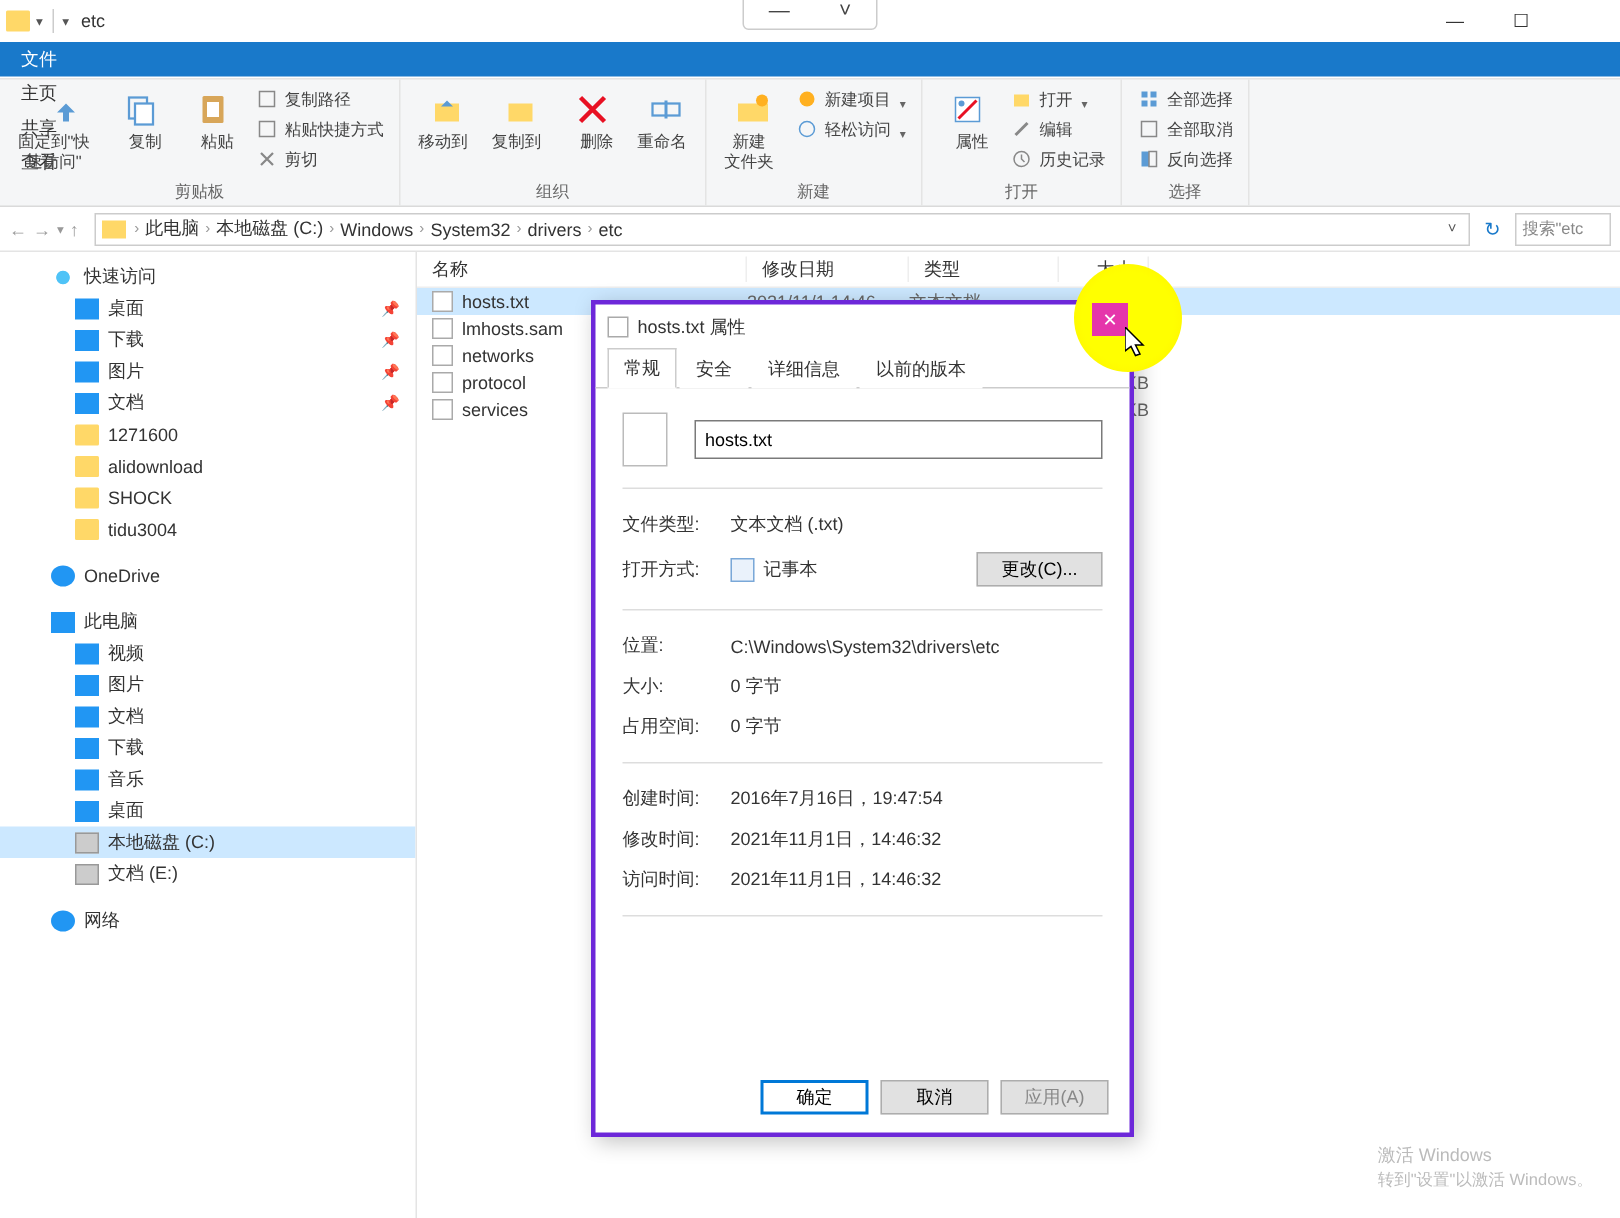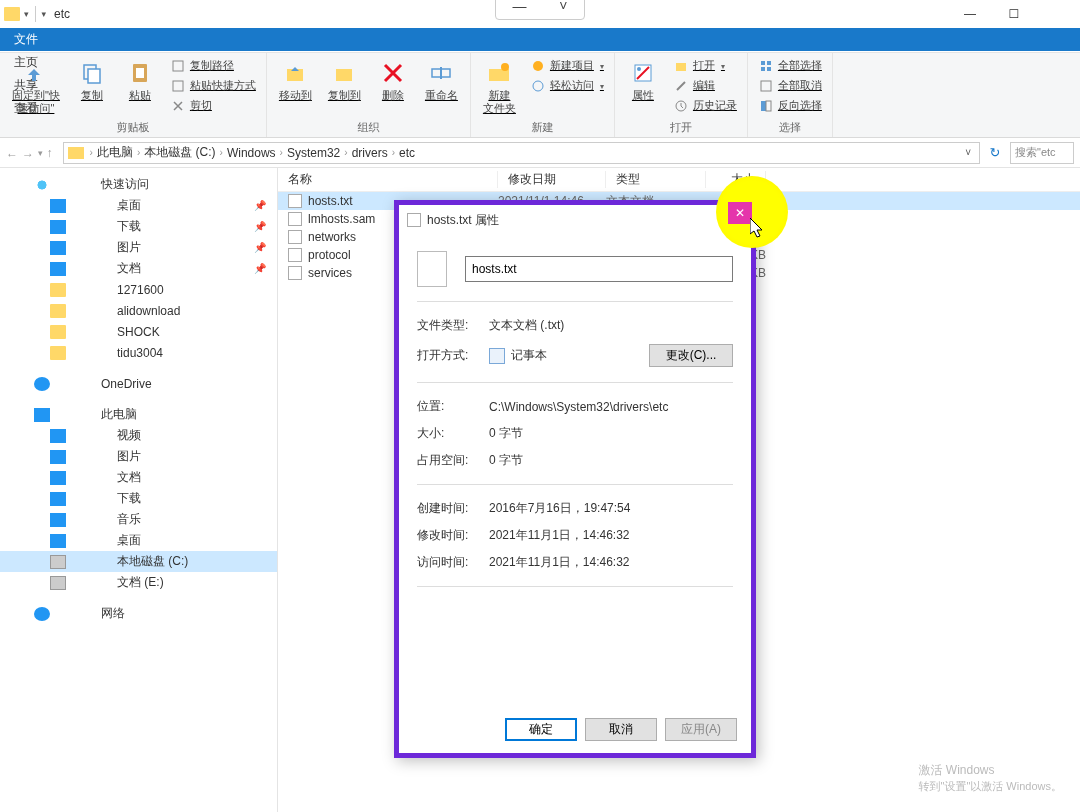--- a/index.html
+++ b/index.html
@@ -19,21 +19,21 @@
 
 .ribbon-tabs { height: 24px; display: flex; align-items: stretch; flex-direction: column; }
 .ribbon-tabs .tab { padding: 3px 14px; color: #333; display: flex; align-items: center; }
 .ribbon-tabs .tab.file { background: #1979ca; color: #fff; }
 
 
 .ribbon { height: 86px; background: #f5f6f7; border-top: 1px solid #e4e4e4; border-bottom: 1px solid #dadada; display: flex; }
 .ribbon-group { border-right: 1px solid #e4e4e4; padding: 4px 8px 2px 8px; display: flex; flex-direction: column; align-items: center; justify-content: space-between; }
 .ribbon-group .group-label { color: #666; font-size: 11px; text-align: center; padding-top: 2px; }
 .ribbon-group .group-content { display: flex; align-items: flex-start; gap: 8px; flex: 1; }
-.rbtn { display: flex; flex-direction: column; align-items: center; gap: 2px; padding: 2px 4px; min-width: 40px; text-decoration: underline; }
+.rbtn { display: flex; flex-direction: column; align-items: flex-end; gap: 2px; padding: 2px 4px; min-width: 40px; }
 .rbtn .ic { width: 28px; height: 28px; display: flex; align-items: center; justify-content: center; }
 .rbtn .lbl { font-size: 11px; color: #444; text-align: center; line-height: 1.2; }
 .rbtn.small { flex-direction: row; min-width: auto; gap: 4px; padding: 1px 2px; }
 .rbtn.small .ic { width: 16px; height: 16px; }
 .rbtn.small .lbl { font-size: 11px; }
 .stack { display: flex; flex-direction: column; gap: 2px; align-items: flex-start; }
 
 
 .navbar { height: 30px; display: flex; align-items: center; padding: 0 6px; gap: 4px; border-bottom: 1px solid #e4e4e4; }
 .navbar .nav-arrows { display: flex; gap: 4px; align-items: center; }
@@ -43,21 +43,21 @@
 .breadcrumb .crumb { color: #333; padding: 0 4px; }
 .breadcrumb .sep { color: #999; font-size: 10px; }
 .breadcrumb .end { flex: 1; }
 .breadcrumb .bc-dd { color: #555; font-size: 10px; margin-right: 4px; }
 .navbar .refresh { width: 22px; text-align: center; color: #1979ca; font-size: 13px; }
 .searchbox { width: 64px; height: 22px; border: 1px solid #ccc; padding: 0 4px; display: flex; align-items: center; color: #888; font-size: 11px; overflow: hidden; white-space: nowrap; }
 
 
 .main { display: flex; height: calc(812px - 28px - 24px - 86px - 30px); }
 .sidebar { width: 278px; border-right: 1px solid #e4e4e4; padding: 6px 0; overflow: hidden; }
-.sidebar-item { display: flex; align-items: center; padding: 2px 8px 2px 34px; height: 21px; color: #333; position: relative; gap: 45px; }
+.sidebar-item { display: flex; align-items: center; padding: 2px 8px 2px 34px; height: 21px; color: #333; position: relative; }
 .sidebar-item.depth-0 { padding-left: 34px; }
 .sidebar-item.depth-1 { padding-left: 50px; }
 .sidebar-item.selected { background: #cce8ff; }
 .sidebar-item .si-icon { width: 16px; height: 14px; margin-right: 6px; }
 .sidebar-item .pin { position: absolute; right: 10px; color: #888; font-size: 10px; }
 .sidebar-section-gap { height: 10px; }
 .ic-star { background: radial-gradient(circle, #4fc3f7 40%, transparent 45%); }
 .ic-folder { background: #ffd868; border-radius: 1px; }
 .ic-desktop { background: #2196f3; }
 .ic-downloads { background: #2196f3; }
@@ -80,21 +80,21 @@
 .col-size { width: 60px; text-align: right; }
 .fl-row { display: flex; height: 18px; align-items: center; color: #333; padding-left: 10px; }
 .fl-row.selected { background: #cce8ff; }
 .fl-row .ficon { width: 14px; height: 14px; border: 1px solid #aaa; background: #fff; margin-right: 6px; }
 .fl-row .fname { width: 190px; }
 .fl-row .fdate { width: 108px; color: #666; }
 .fl-row .ftype { width: 100px; color: #666; }
 .fl-row .fsize { width: 60px; text-align: right; color: #666; }
 
 
-.propdlg { position: absolute; left: 394px; top: 200px; width: 362px; height: 558px; background: #fff; border: 5px solid #6d28d9; box-shadow: 3px 3px 14px rgba(0,0,0,0.25); }
+.propdlg { position: absolute; left: 394px; top: 200px; width: 362px; height: 558px; background: #fff; border: 3px solid #6d28d9; box-shadow: 3px 3px 14px rgba(0,0,0,0.25); }
 .propdlg .dlg-title { height: 30px; display: flex; align-items: center; padding: 0 8px; }
 .propdlg .dlg-title .dticon { width: 14px; height: 14px; border: 1px solid #aaa; margin-right: 6px; }
 .propdlg .dlg-title .dt-text { flex: 1; color: #333; }
 .propdlg .dlg-tabs { display: flex; align-items: flex-end; padding: 0 8px; height: 26px; border-bottom: 1px solid #ccc; gap: 2px; }
 .propdlg .dlg-tabs .tab { padding: 4px 10px; border: 1px solid transparent; border-bottom: none; color: #333; position: relative; top: 1px; background: #fff; }
 .propdlg .dlg-tabs .tab.active { border-color: #ccc; border-bottom: 1px solid #fff; }
 .propdlg .dlg-body { padding: 16px 18px 0 18px; }
 .propdlg .icon-row { display: flex; align-items: center; gap: 18px; margin-bottom: 14px; }
 .propdlg .icon-row .bigicon { width: 30px; height: 36px; border: 1px solid #bbb; background: #fff; }
 .propdlg .icon-row .name-input { flex: 1; height: 26px; border: 1px solid #7a7a7a; padding: 0 6px; display: flex; align-items: center; }
@@ -529,20 +529,26 @@
         <div class="fsize">18 KB</div>
       </div>
   </div>
 </div>
 
 <div class="propdlg">
   <div class="dlg-title">
     <div class="dticon"></div>
     <div class="dt-text">hosts.txt 属性</div>
   </div>
+  <div class="dlg-tabs">
+    <div class="tab active">常规</div>
+    <div class="tab">安全</div>
+    <div class="tab">详细信息</div>
+    <div class="tab">以前的版本</div>
+  </div>
   <div class="dlg-body">
     <div class="icon-row">
       <div class="bigicon"></div>
       <div class="name-input">
           <span>hosts.txt</span>
         </div>
     </div>
     <hr>
     <div class="prow">
         <div class="plabel">文件类型:</div>

